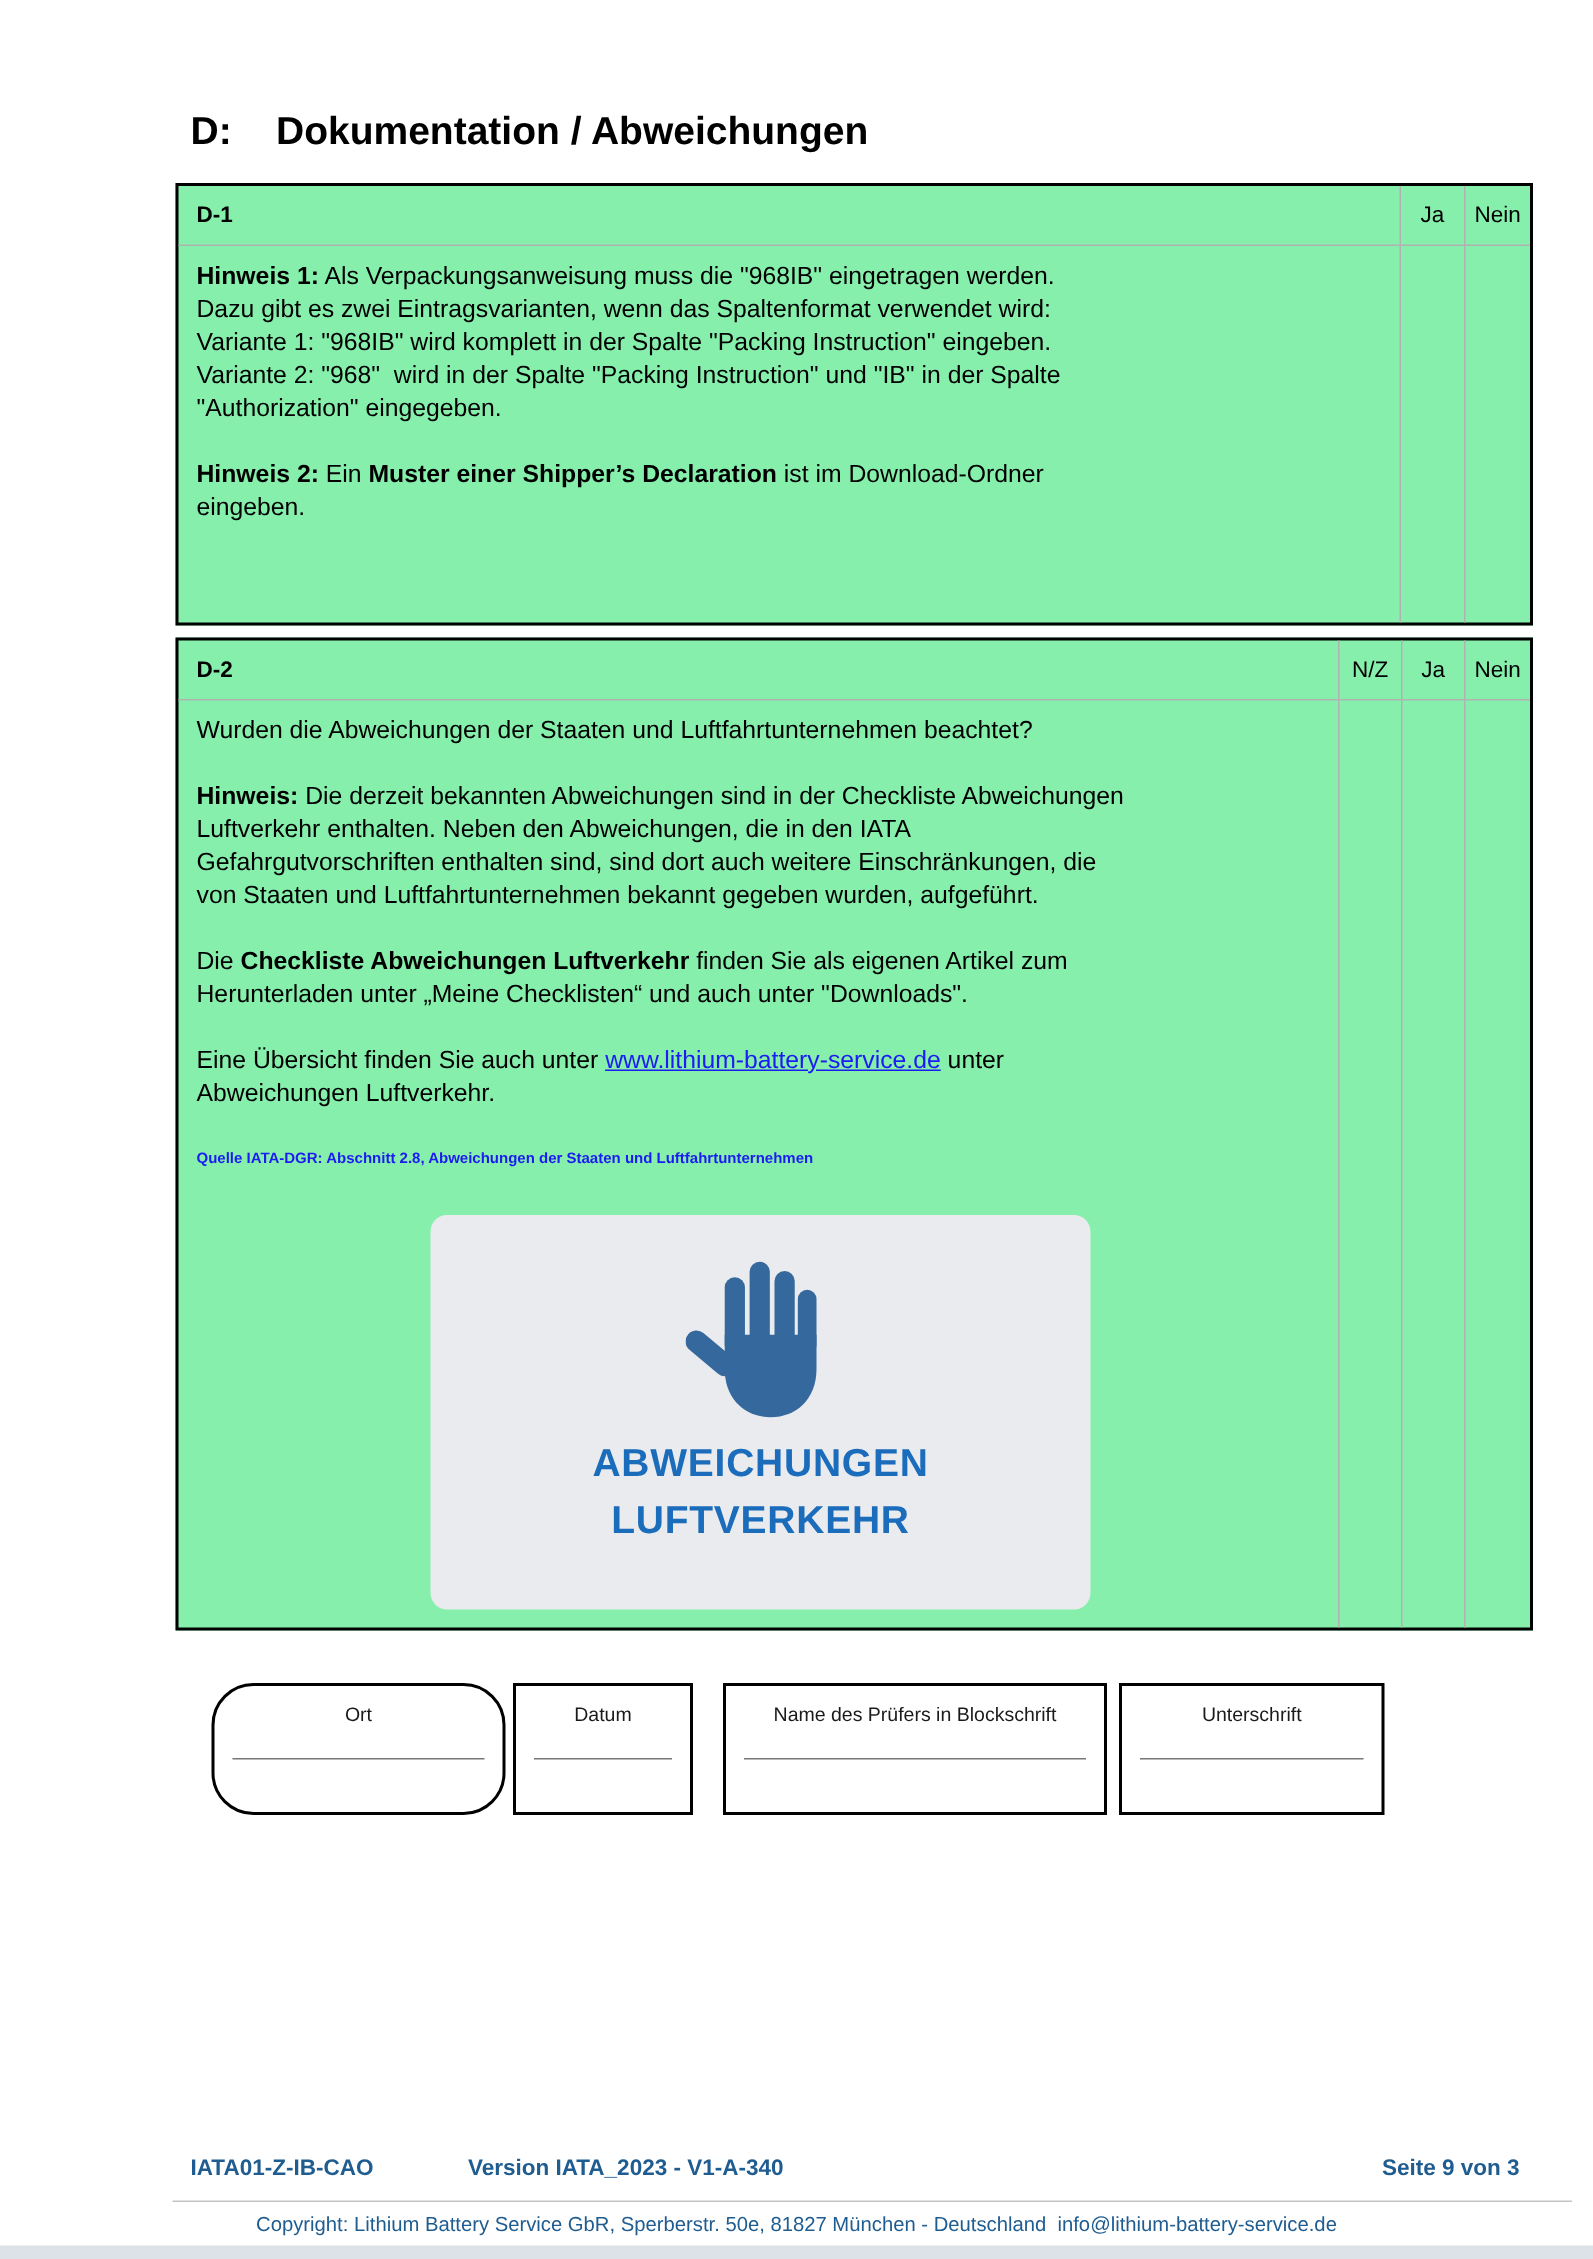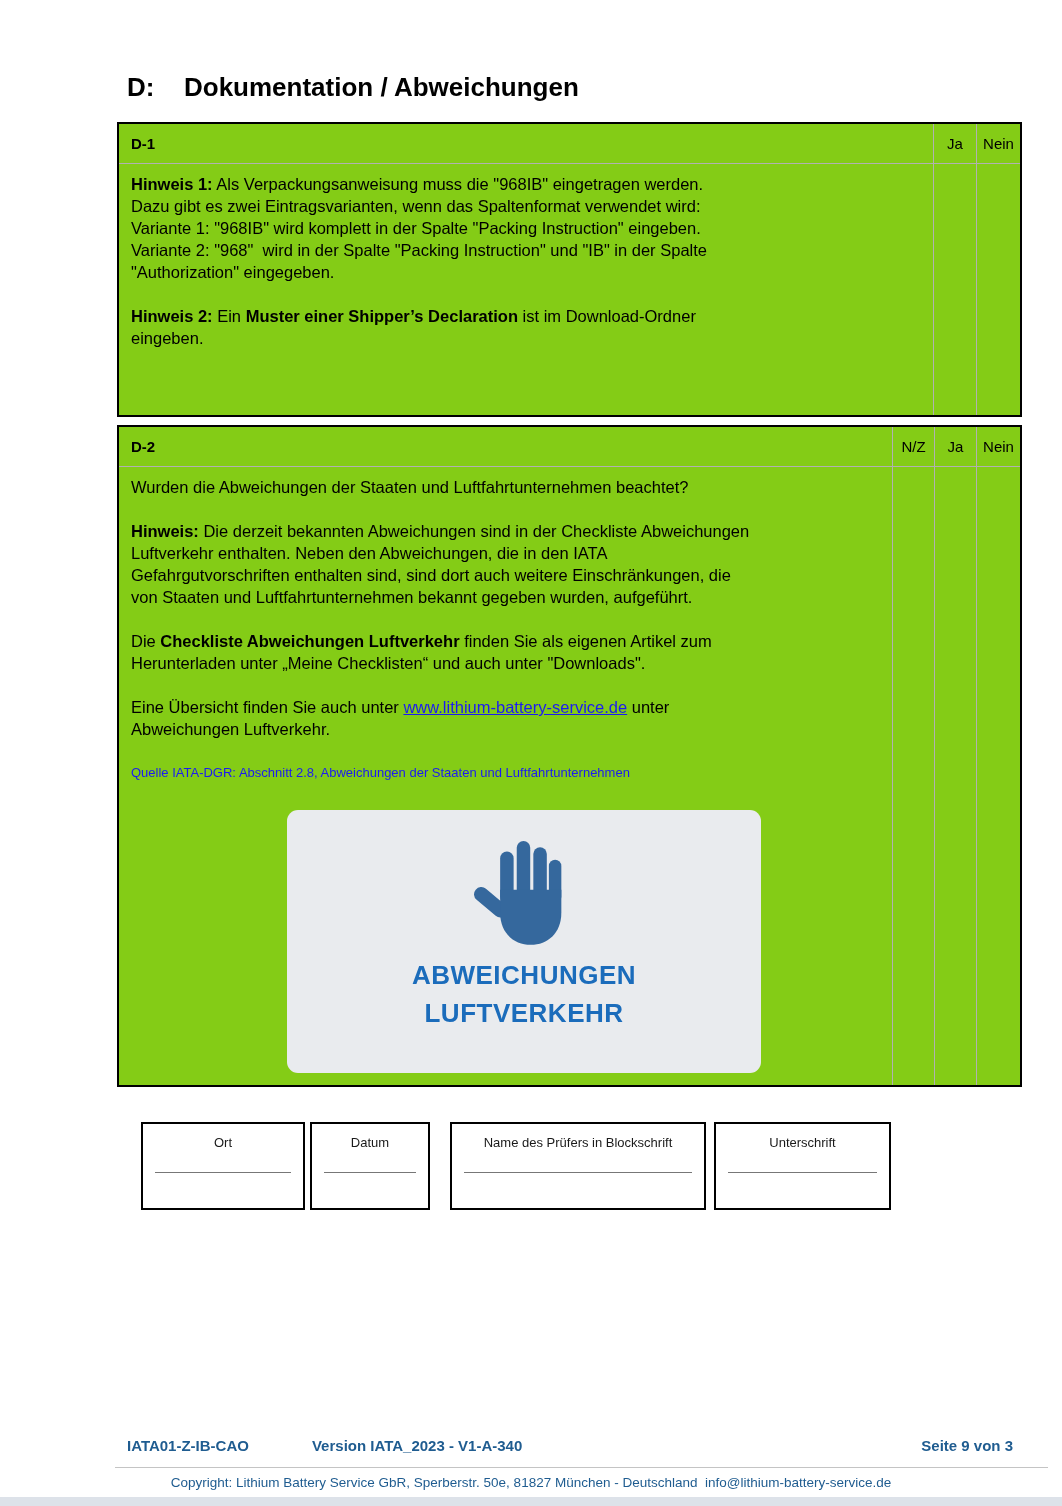--- a/index.html
+++ b/index.html
@@ -4,44 +4,44 @@
 <style>
   html,body{margin:0;padding:0;background:#fff;}
   .page{
     position:relative;width:1062px;height:1506px;background:#ffffff;overflow:hidden;
     font-family:"Liberation Sans","DejaVu Sans",sans-serif;color:#000;
   }
   
   .page-title{position:absolute;top:72px;left:127px;margin:0;font-size:26px;font-weight:bold;display:flex;}
   .title-code{display:inline-block;width:57px;}
   
-  .qtable{position:absolute;left:117px;width:905px;border:2px solid #000;display:grid;background:#84cc16;box-sizing:border-box;}
+  .qtable{position:absolute;left:117px;width:905px;border:2px solid #000;display:grid;background:#86efac;box-sizing:border-box;}
   .qtable.d1{top:122px;height:295px;grid-template-columns:1fr 43px 44px;grid-template-rows:40px 1fr;}
   .qtable.d2{top:425px;height:662px;grid-template-columns:1fr 42px 42px 44px;grid-template-rows:40px 1fr;}
   .cell{box-sizing:border-box;}
   .head{display:flex;align-items:center;border-bottom:1px solid #b1b1b1;font-size:15px;}
   .codecell{padding-left:12px;font-weight:bold;}
   .ans{justify-content:center;border-left:1px solid #b1b1b1;}
   .ansbody{border-left:1px solid #b1b1b1;}
   .content{padding:9px 14px 0 12px;font-size:16.5px;line-height:22px;overflow:hidden;}
   .qp{margin:0 0 22px 0;}
   .b{font-weight:bold;}
-  .source{margin:6px 0 4px 0;font-size:13px;font-weight:normal;color:var(--source-blue,#1b1bf2);}
+  .source{margin:6px 0 4px 0;font-size:10px;font-weight:bold;color:var(--source-blue,#1b1bf2);}
   .inline-link{color:var(--link-blue,#1b1bf2);text-decoration:underline;cursor:pointer;}
   
-  .image-card{margin:26px 0 0 156px;width:474px;height:263px;border-radius:11px;
+  .image-card{margin:26px 0 0 156px;width:440px;height:263px;border-radius:11px;
     background:var(--card-bg,#e9ebee);display:flex;flex-direction:column;align-items:center;}
   .hand{margin-top:28px;}
   .hand g{fill:var(--hand-blue,#35689d);}
   .card-line{color:var(--card-text-blue,#1b6cbb);font-weight:bold;font-size:26px;line-height:38px;letter-spacing:.5px;}
   .card-line.first{margin-top:6px;}
   
   .sigrow{position:absolute;top:1122px;left:141px;display:flex;}
   .sigbox{position:relative;height:88px;border:2px solid #000;box-sizing:border-box;background:#fff;}
-  .sb1{width:164px;}
+  .sb1{width:196px;border-radius:28px;}
   .sb2{width:120px;margin-left:5px;}
   .sb3{width:256px;margin-left:20px;}
   .sb4{width:177px;margin-left:8px;}
   .siglabel{margin-top:11px;text-align:center;font-size:13px;color:#1a1a1a;}
   .sigline{position:absolute;top:48px;left:12px;right:12px;border-top:1px solid #777;}
   
   .footer-meta{position:absolute;top:1437px;left:127px;width:886px;display:flex;align-items:baseline;
     font-size:15px;font-weight:bold;color:var(--footer-blue,#1f5c90);gap:30px;}
   .footer-version{margin-left:33px;}
   .footer-spacer{flex:1;}

